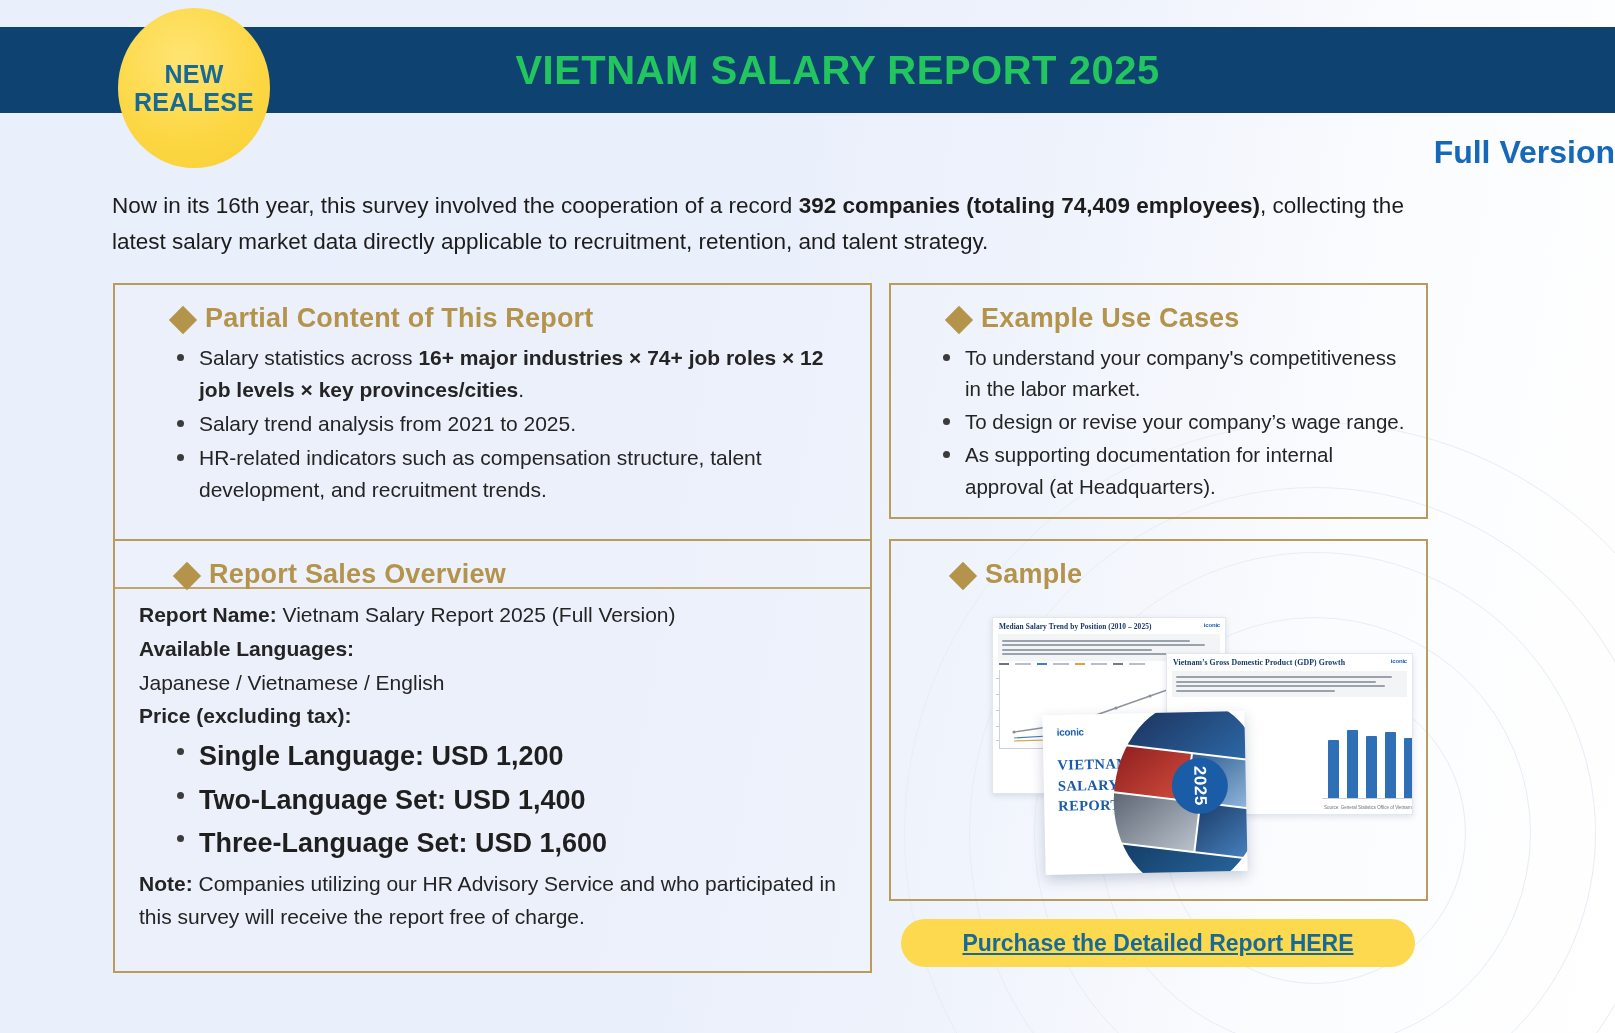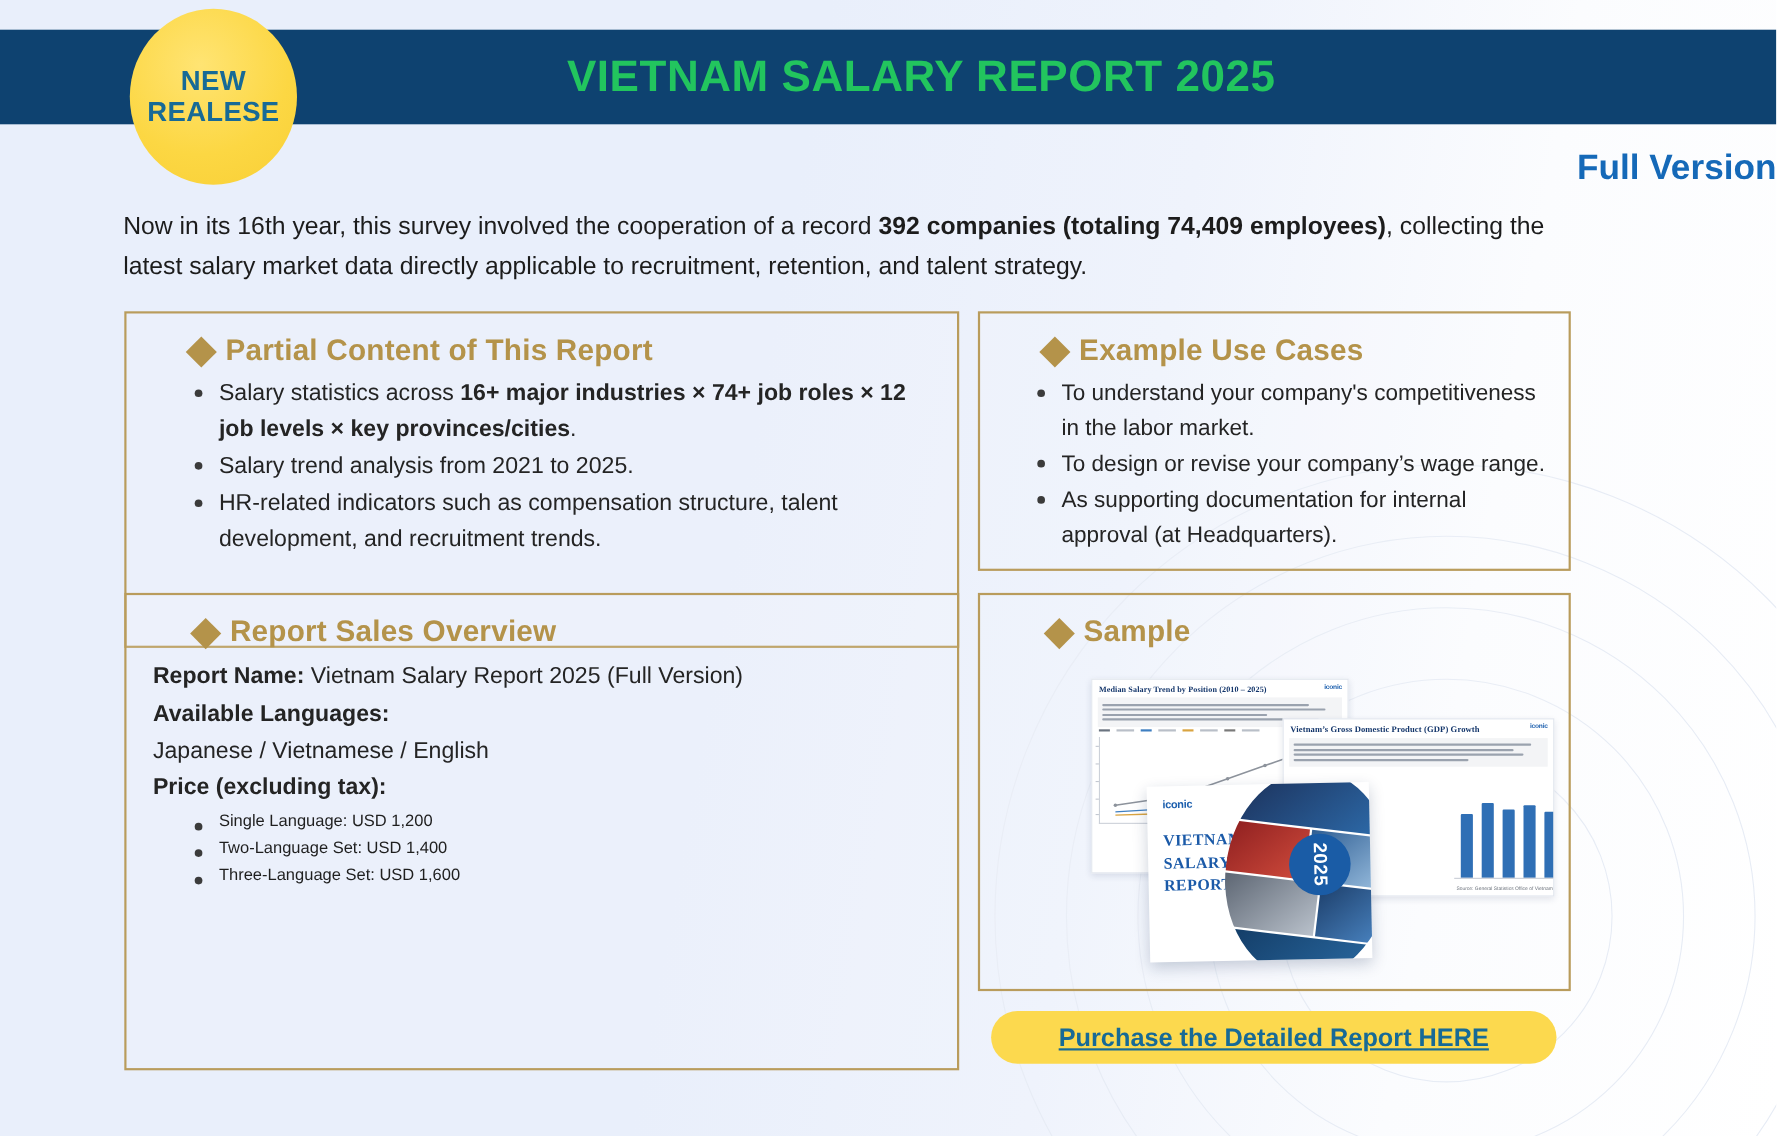--- a/index.html
+++ b/index.html
@@ -176,22 +176,22 @@
   .sales-body .line { margin: 1px 0; }
   .sales-body .line b { font-weight: bold; }
   ul.price-list {
     list-style: none;
     margin: 2px 0 2px 0;
     padding-left: 36px;
   }
   ul.price-list li {
     position: relative;
     padding-left: 24px;
-    font-weight: normal;
-    font-size: 15px;
+    font-weight: bold;
+    font-size: 27px;
     line-height: 1.62;
     color: #1f1f1f;
   }
   ul.price-list li::before {
     content: "";
     position: absolute;
     left: 2px;
     top: 13px;
     width: 7px;
     height: 7px;
@@ -469,20 +469,21 @@
     <div class="sales-body">
       <div class="line"><b>Report Name:</b><span> Vietnam Salary Report 2025 (Full Version)</span></div>
       <div class="line"><b>Available Languages:</b></div>
       <div class="line">Japanese / Vietnamese / English</div>
       <div class="line"><b>Price (excluding tax):</b></div>
       <ul class="price-list">
         <li>Single Language: USD 1,200</li>
         <li>Two-Language Set: USD 1,400</li>
         <li>Three-Language Set: USD 1,600</li>
       </ul>
+      <div class="line note"><b>Note:</b><span> Companies utilizing our HR Advisory Service and who participated in this survey will receive the report free of charge.</span></div>
     </div>
   </div>
 
   <div class="card" id="card-sample">
     <div class="card-head tight">
       <span class="diamond"></span>
       <span class="card-title">Sample</span>
     </div>
 
     <div class="sample-stage">

